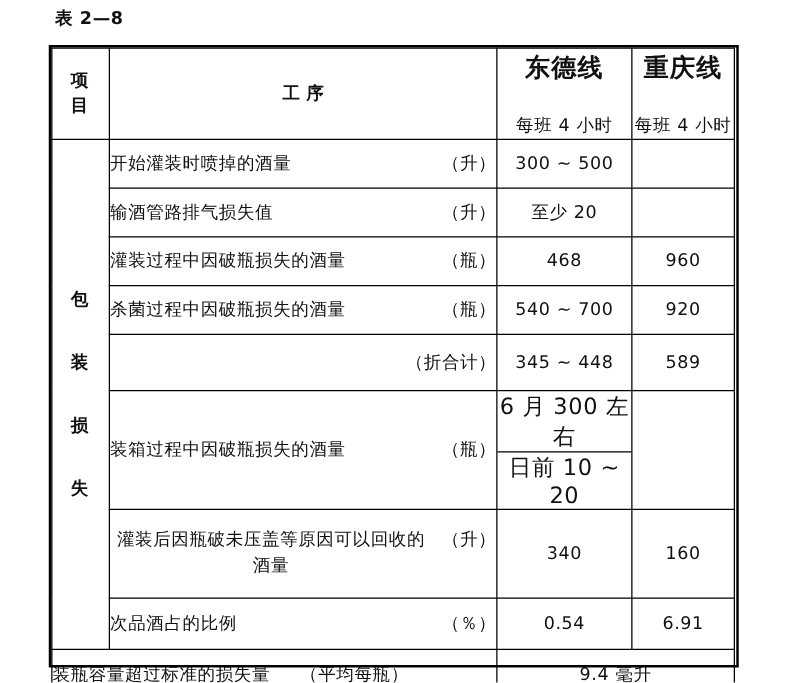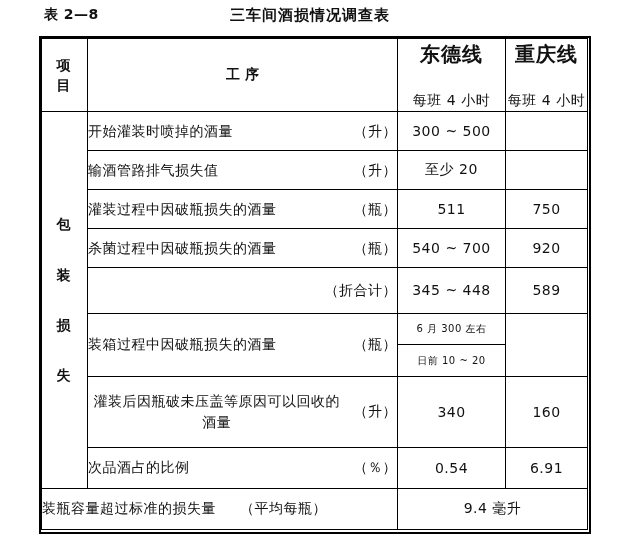--- a/index.html
+++ b/index.html
@@ -94,52 +94,49 @@
   .vhead span { display: block; }
 
   .col-proc {
     text-align: left;
     padding: 0 6px 0 14px;
     font-size: 14px;
     line-height: 1.5;
   }
   .proc-inner {
     display: flex;
-    align-items: center;
     justify-content: space-between;
     width: 100%;
   }
   .proc-text { letter-spacing: 0.5px; }
   .proc-unit { white-space: nowrap; letter-spacing: 0.5px; padding-left: 8px; }
 
   .num { font-size: 14px; letter-spacing: 0.5px; }
 
   .hdr-line1 { font-size: 20px; font-weight: bold; letter-spacing: 1px; }
   .hdr-line2 { font-size: 14px; letter-spacing: 0.5px; margin-top: 24px; }
 
   .split-cell { padding: 0; }
   .split-top, .split-bottom {
     height: 50%;
     display: flex;
     align-items: center;
     justify-content: center;
-    font-size: 10px;
+    font-size: 18px;
     letter-spacing: 0.5px;
-    text-align: right;
   }
   .split-top { border-bottom: 1px solid #000; }
 </style>
 </head>
 <body>
 
 <div class="page">
 
   <div class="caption-row">
     <div class="caption-num">表 2—8</div>
-    <div class="caption-title">三车间酒损情况调查表</div>
   </div>
 
   <div class="tbl-wrap">
     <table class="main">
       <colgroup>
         <col style="width:46px">
         <col style="width:310px">
         <col style="width:108px">
         <col style="width:82px">
       </colgroup>
@@ -189,22 +186,22 @@
           <td class="num"></td>
         </tr>
 
         <tr>
           <td class="col-proc" style="height:38px">
             <div class="proc-inner">
               <span class="proc-text">灌装过程中因破瓶损失的酒量</span>
               <span class="proc-unit">（瓶）</span>
             </div>
           </td>
-          <td class="num">511</td>
-          <td class="num">750</td>
+          <td class="num">468</td>
+          <td class="num">960</td>
         </tr>
 
         <tr>
           <td class="col-proc" style="height:38px">
             <div class="proc-inner">
               <span class="proc-text">杀菌过程中因破瓶损失的酒量</span>
               <span class="proc-unit">（瓶）</span>
             </div>
           </td>
           <td class="num">540 ~ 700</td>

